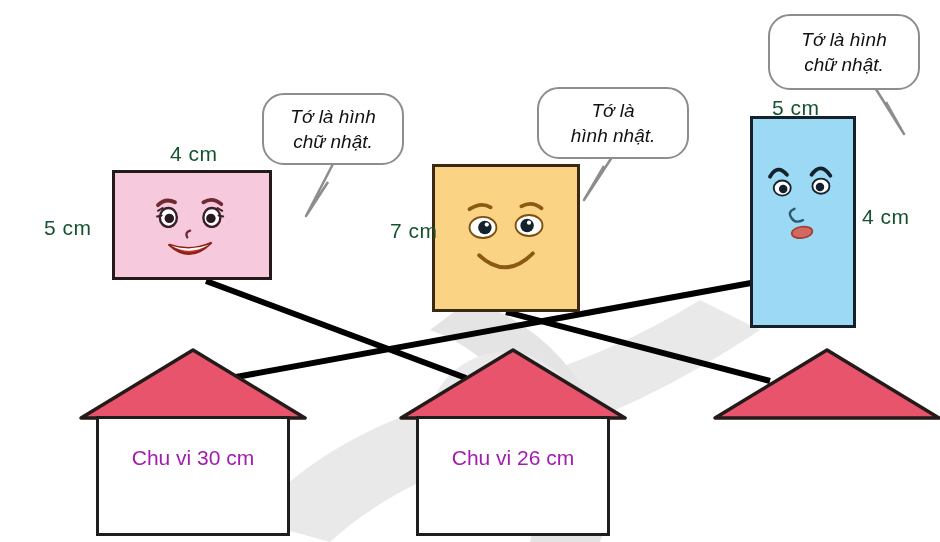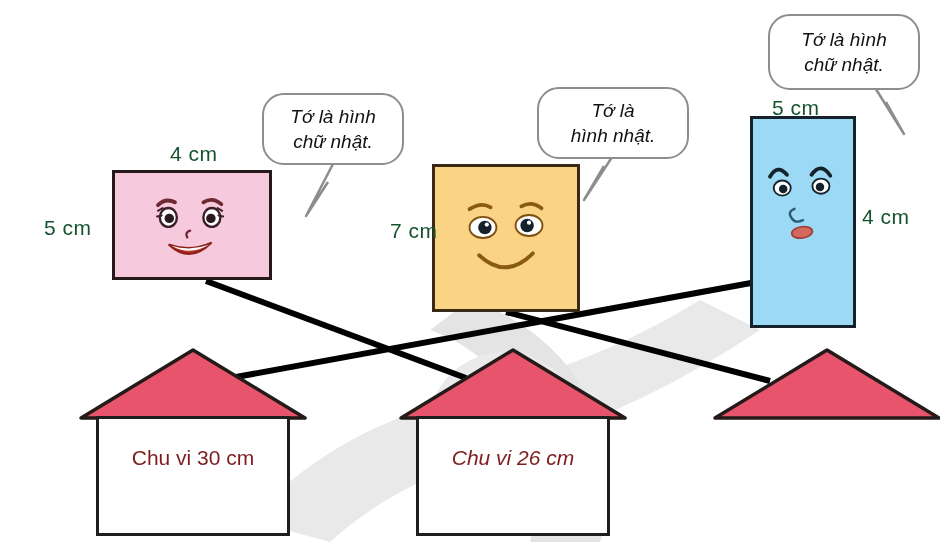--- a/index.html
+++ b/index.html
@@ -101,27 +101,27 @@
     position: absolute;
     box-sizing: border-box;
     background: #ffffff;
     border: 3px solid #1e1e1e;
     display: flex;
     align-items: center;
     justify-content: center;
   }
   .house-label {
     font-size: 21px;
-    color: #7f1d1d;
+    color: #a21caf;
     white-space: nowrap;
     position: relative;
     top: -18px;
   }
   #house-1 { left: 78px;  top: 344px; width: 230px; height: 192px; }
-  #house-2 { left: 398px; top: 344px; width: 230px; height: 192px; font-style: italic; }
+  #house-2 { left: 398px; top: 344px; width: 230px; height: 192px; }
   #house-3 { left: 712px; top: 344px; width: 230px; height: 192px; }
   .house .house-body {
     left: 18px; top: 72px;
     width: 194px; height: 120px;
   }
   .house-roof {
     position: absolute;
     left: 0; top: 0;
     width: 230px; height: 80px;
   }

